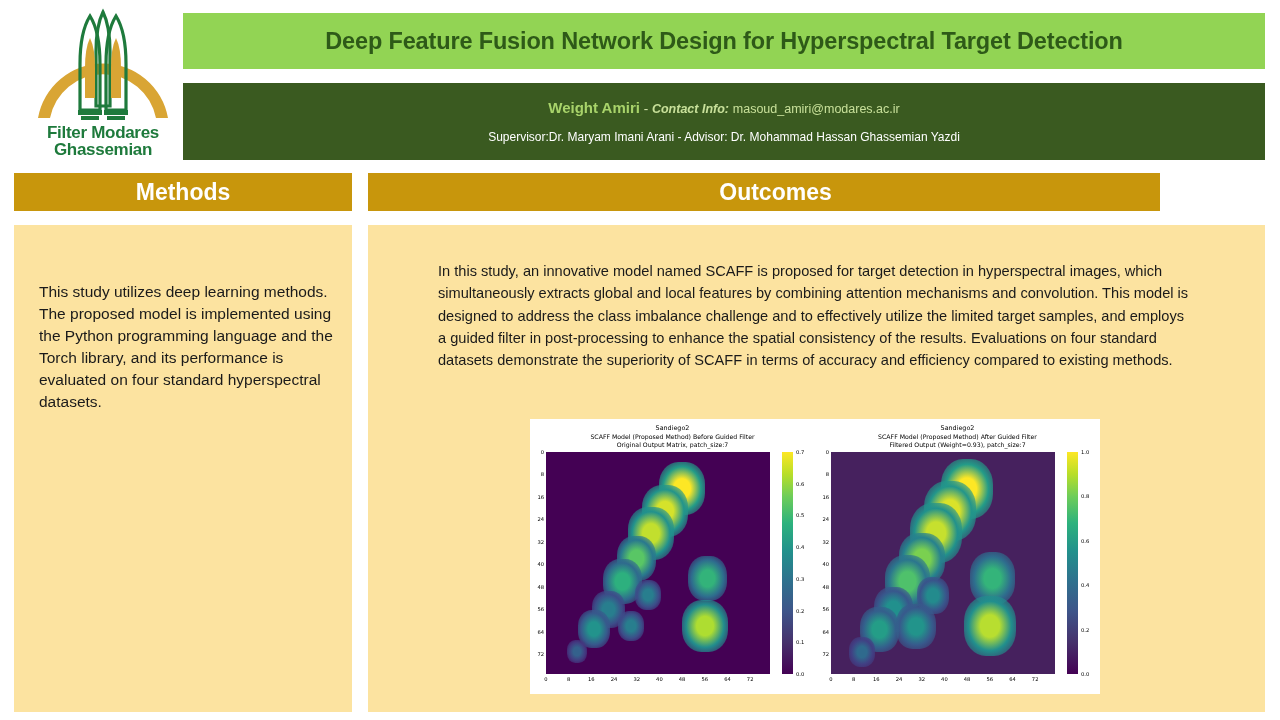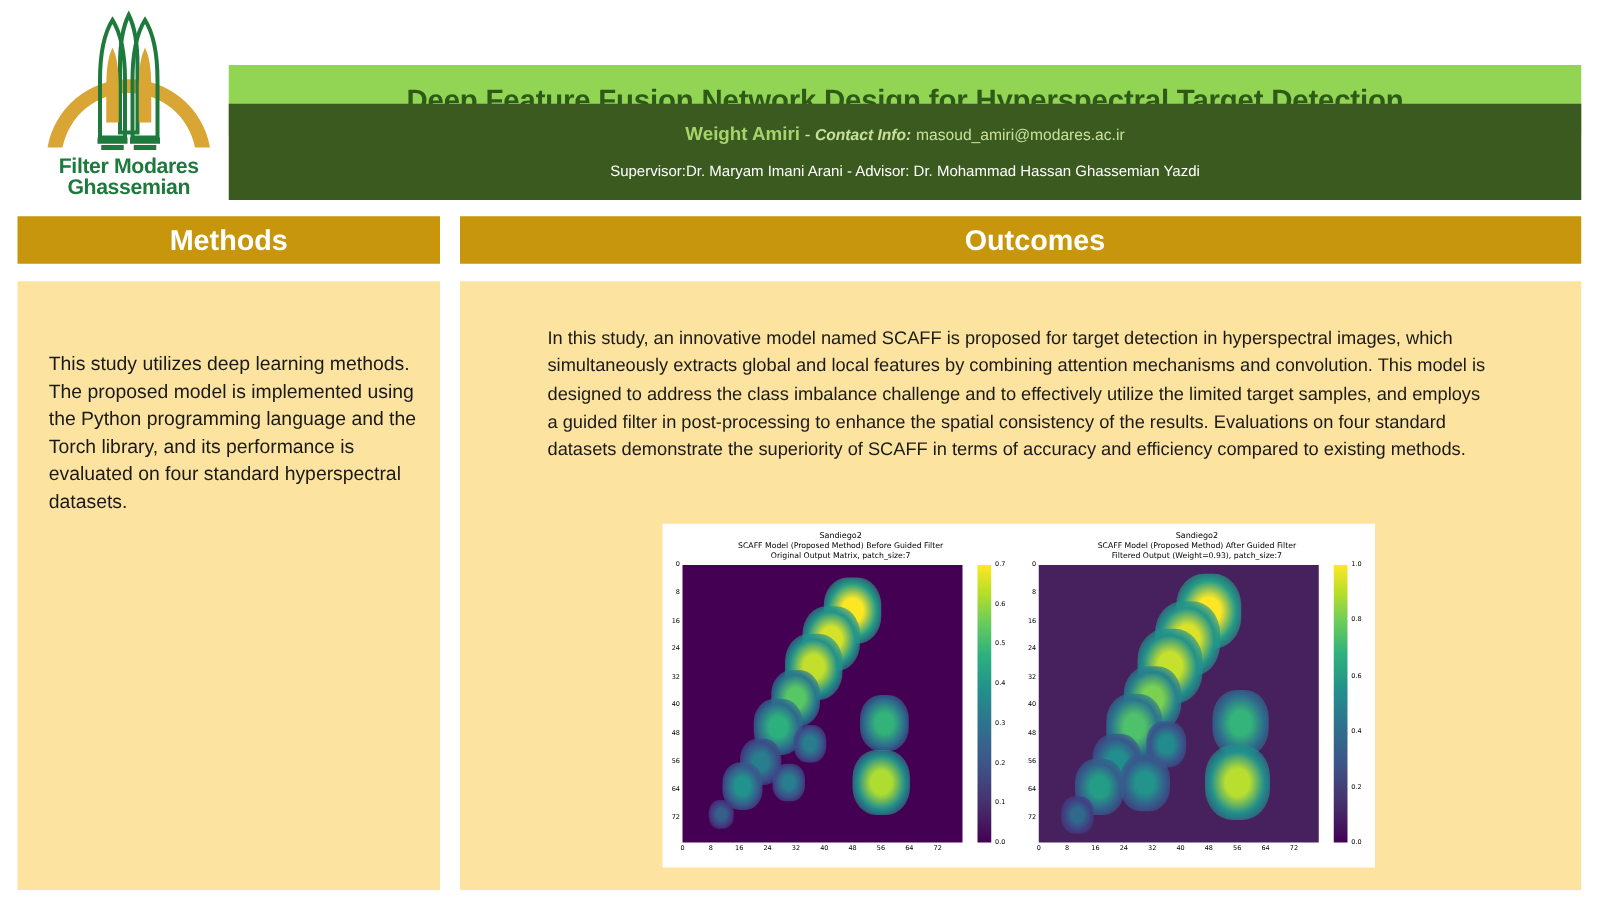--- a/index.html
+++ b/index.html
@@ -14,21 +14,21 @@
   
   .logo-box { position: absolute; left: 18px; top: 6px; width: 170px; height: 158px; }
   .logo-svg { display: block; width: 170px; height: 120px; }
   .logo-text { text-align: center; font-weight: bold; color: #1E7A3C; line-height: 1.02; margin-top: -2px; }
   .logo-l1 { font-size: 17px; letter-spacing: -0.3px; }
   .logo-l2 { font-size: 17px; letter-spacing: -0.3px; }
 
   
   .title-bar {
     position: absolute; left: 183px; top: 13px; width: 1082px; height: 56px;
-    background: #92D454; display: flex; align-items: center; justify-content: center; margin-top: 39px;
+    background: #92D454; display: flex; align-items: center; justify-content: center;
   }
   .title-bar h1 {
     font-size: 23.5px; font-weight: bold; color: #2E5A18;
     letter-spacing: -0.15px; white-space: nowrap;
   }
 
   
   .author-band {
     position: absolute; left: 183px; top: 83px; width: 1082px; height: 77px;
     background: #3A5A20; display: flex; flex-direction: column;
@@ -40,21 +40,21 @@
   .contact-val { font-size: 12.5px; color: #C8E09A; }
   .supervisor-line { font-size: 12px; color: #ffffff; white-space: nowrap; }
 
   
   .sec-head {
     position: absolute; height: 38px; background: #C8960C;
     display: flex; align-items: center; justify-content: center;
   }
   .sec-head span { font-size: 23px; font-weight: bold; color: #ffffff; }
   .sec-methods { left: 14px; top: 173px; width: 338px; }
-  .sec-outcomes { left: 368px; top: 173px; width: 897px; padding-left: 23px; }
+  .sec-outcomes { left: 368px; top: 173px; width: 792px; padding-left: 23px; }
 
   
   .panel { position: absolute; background: #FCE3A0; }
   .panel-methods { left: 14px; top: 225px; width: 338px; height: 487px; }
   .panel-outcomes { left: 368px; top: 225px; width: 897px; height: 487px; }
 
   .methods-text {
     position: absolute; left: 25px; top: 56px; width: 295px;
     font-size: 15.5px; line-height: 1.42; color: #1A1A1A;
   }

